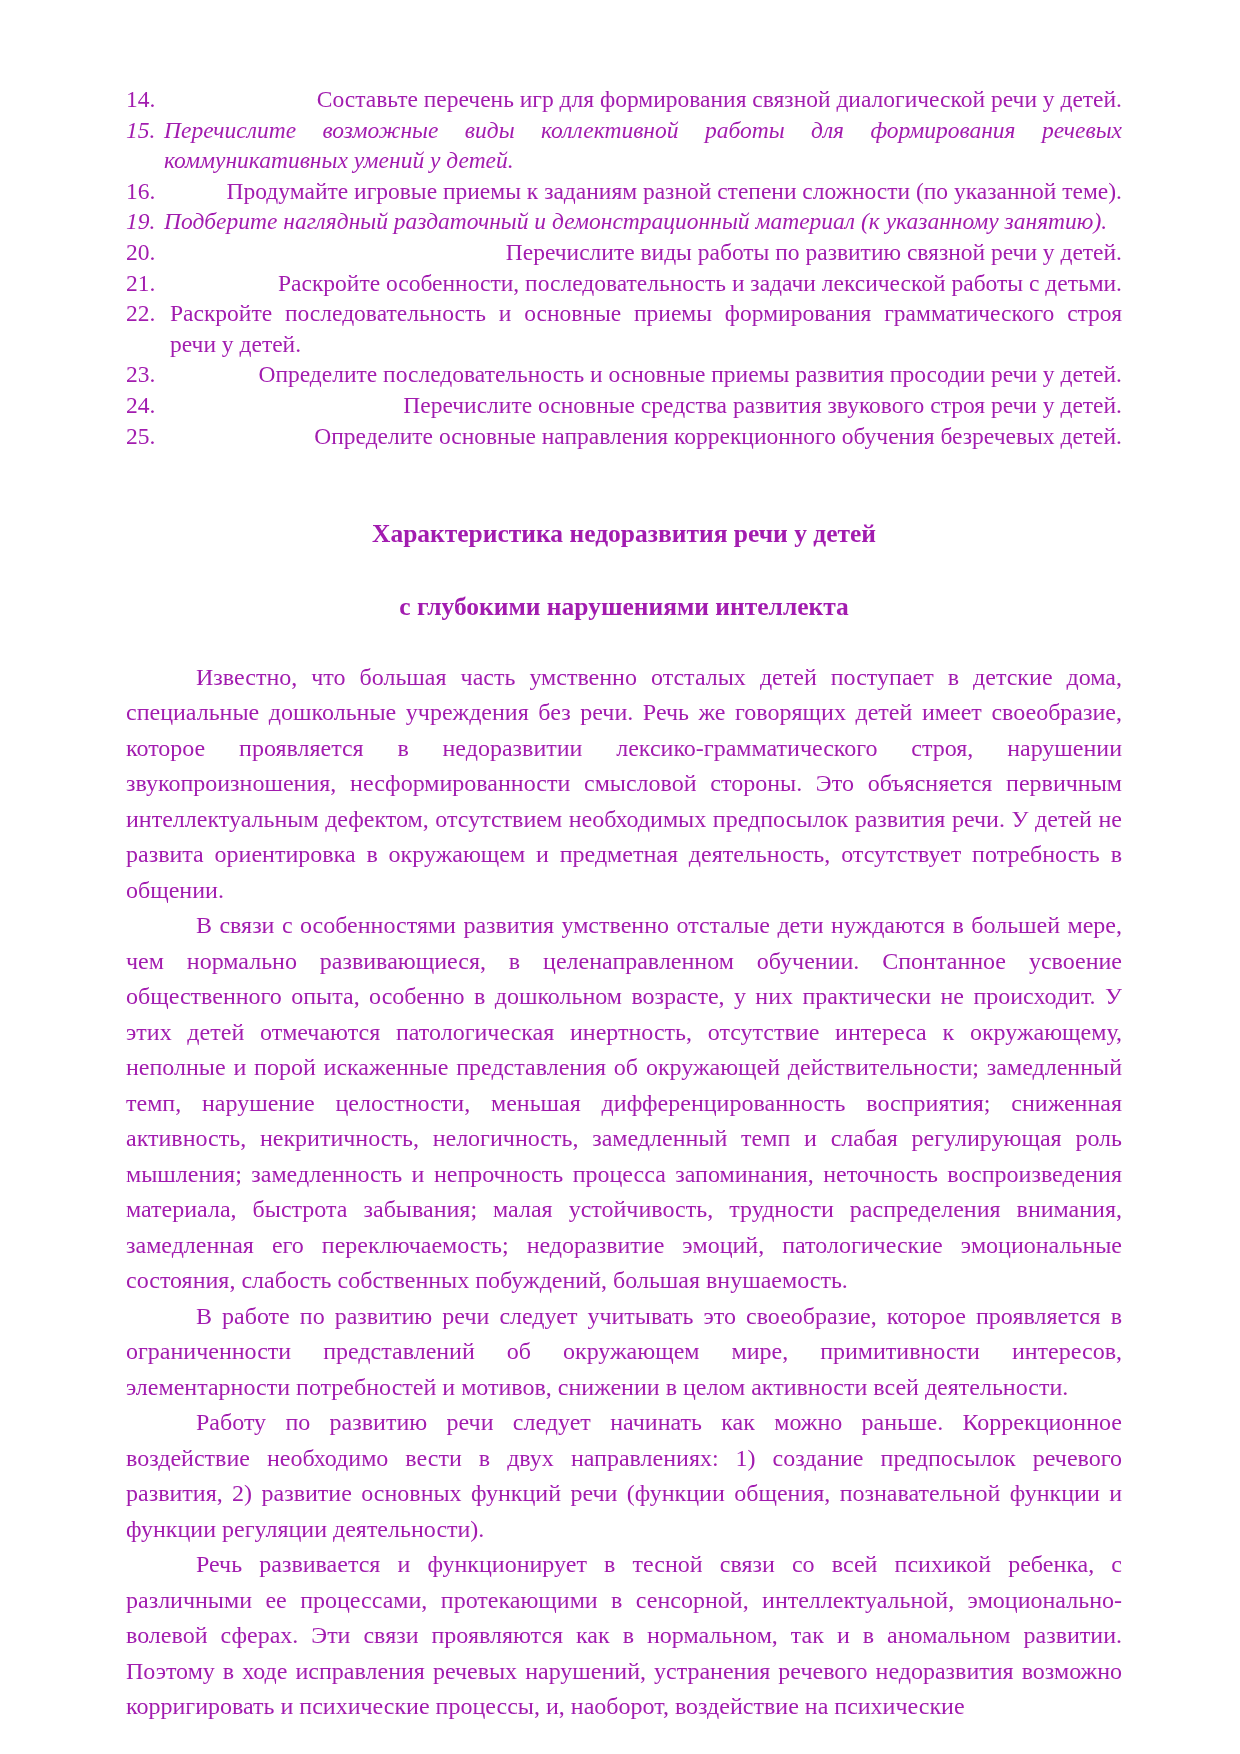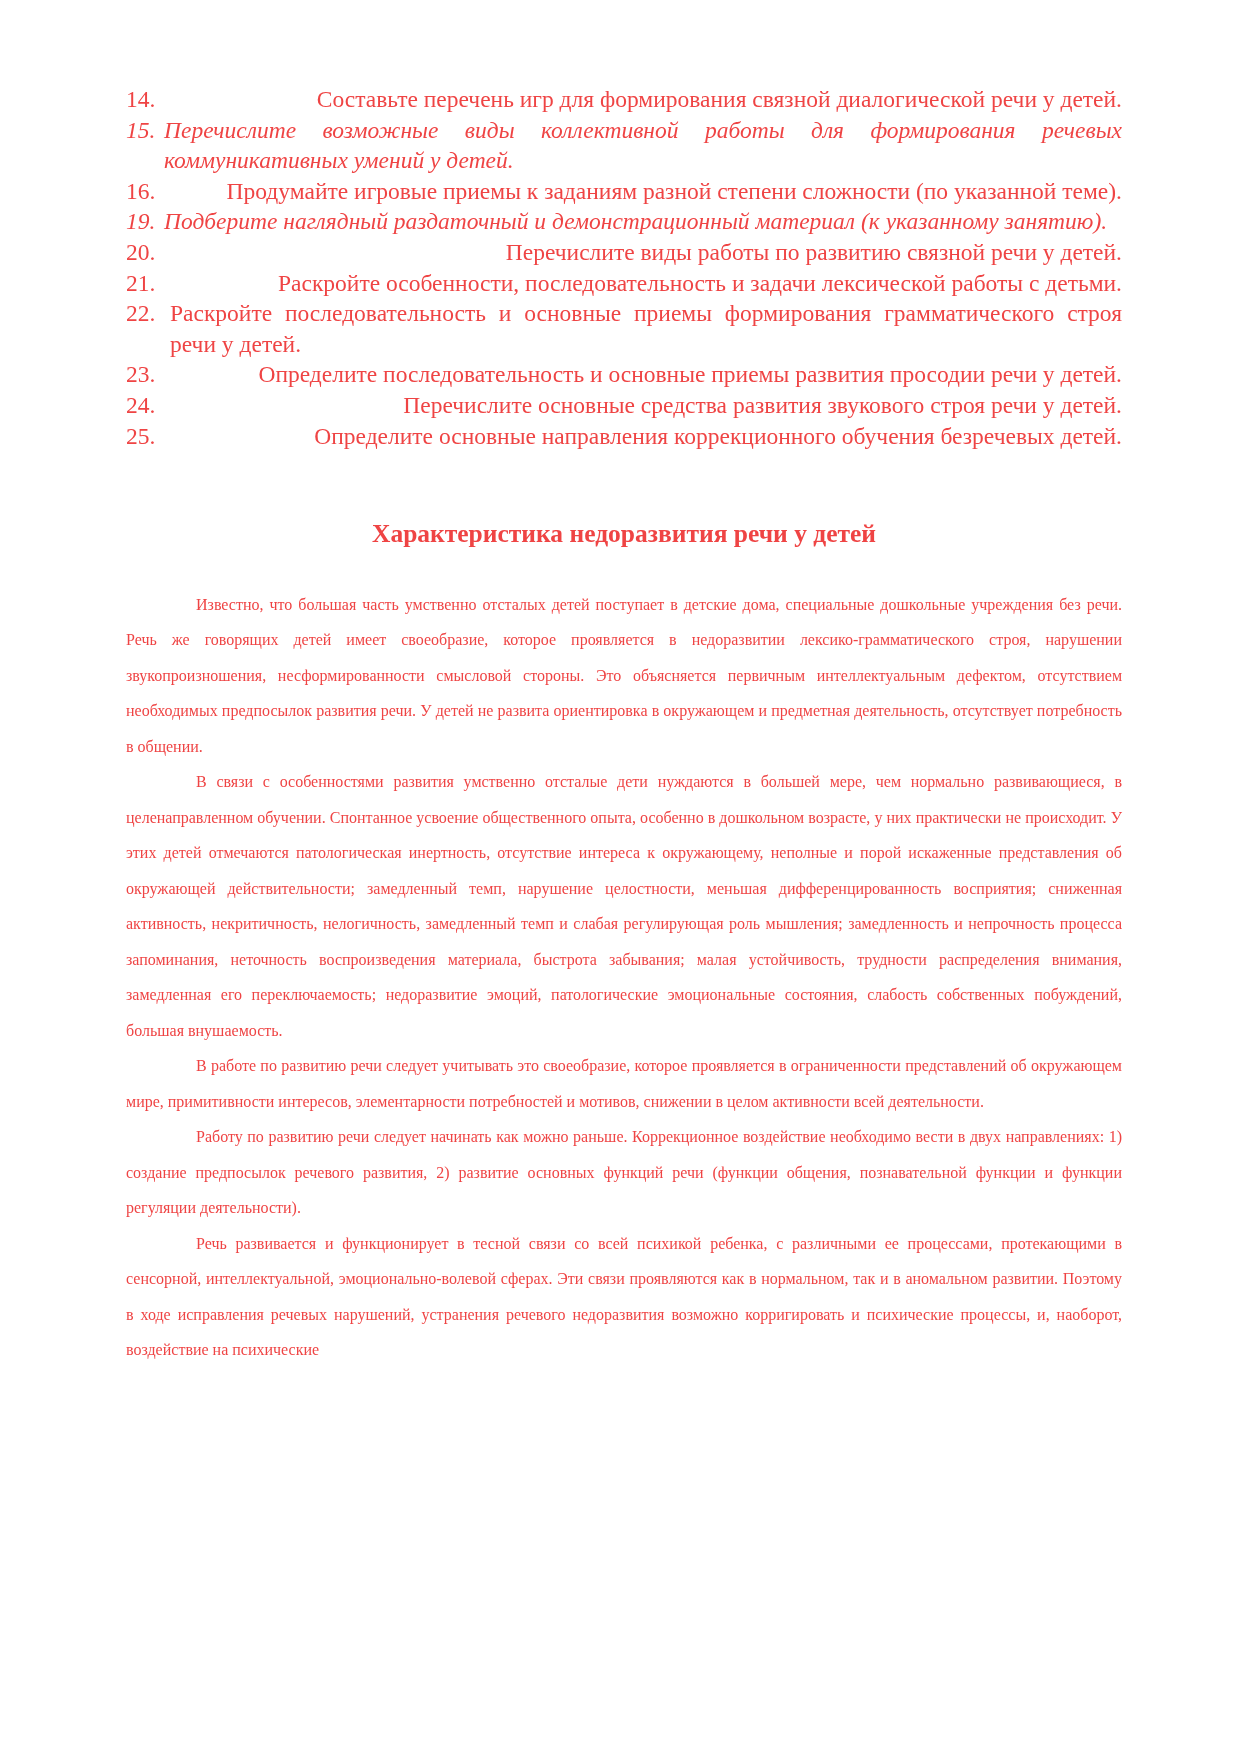--- a/index.html
+++ b/index.html
@@ -9,21 +9,21 @@
   }
   .page {
     position: relative;
     width: 1240px;
     height: 1754px;
     margin: 0 auto;
     background: #ffffff;
     box-sizing: border-box;
     padding: 84px 118px 0 126px;
     font-family: "Liberation Serif", "DejaVu Serif", serif;
-    color: #ef4444;
+    color: #a21caf;
   }
   .doc-body {
     width: 996px;
   }
 
   
   ol.question-list {
     list-style: none;
     margin: 0;
     padding: 0;
@@ -64,21 +64,21 @@
     line-height: 33px;
     margin: 66px 0 0 0;
   }
   .doc-title .line {
     display: block;
     margin-top: 40px;
   }
 
   
   p.para {
-    font-size: 16px;
+    font-size: 24px;
     line-height: 35.5px;
     text-align: justify;
     text-justify: inter-word;
     margin: 0;
     text-indent: 70px;
     hyphens: none;
   }
   p.para.first {
     margin-top: 37px;
   }
@@ -127,20 +127,21 @@
         <span class="txt">Перечислите основные средства развития звукового строя речи у детей.</span>
       </li>
       <li class="single">
         <span class="num">25.</span>
         <span class="txt">Определите основные направления коррекционного обучения безречевых детей.</span>
       </li>
     </ol>
 
     <h1 class="doc-title">
       <span class="line">Характеристика недоразвития речи у детей</span>
+      <span class="line">с глубокими нарушениями интеллекта</span>
     </h1>
 
     <p class="para first">Известно, что большая часть умственно отсталых детей поступает в детские дома, специальные дошкольные учреждения без речи. Речь же говорящих детей имеет своеобразие, которое проявляется в недоразвитии лексико-грамматического строя, нарушении звукопроизношения, несформированности смысловой стороны. Это объясняется первичным интеллектуальным дефектом, отсутствием необходимых предпосылок развития речи. У детей не развита ориентировка в окружающем и предметная деятельность, отсутствует потребность в общении.</p>
     <p class="para">В связи с особенностями развития умственно отсталые дети нуждаются в большей мере, чем нормально развивающиеся, в целенаправленном обучении. Спонтанное усвоение общественного опыта, особенно в дошкольном возрасте, у них практически не происходит. У этих детей  отмечаются патологическая инертность, отсутствие интереса к окружающему, неполные и порой искаженные представления об окружающей действительности; замедленный темп, нарушение целостности, меньшая дифференцированность восприятия; сниженная активность, некритичность, нелогичность, замедленный темп и слабая регулирующая роль мышления; замедленность и непрочность процесса запоминания, неточность воспроизведения материала, быстрота забывания; малая устойчивость, трудности распределения внимания, замедленная его переключаемость; недоразвитие эмоций, патологические эмоциональные состояния, слабость собственных побуждений, большая внушаемость.</p>
     <p class="para">В работе по развитию речи следует учитывать это своеобразие, которое проявляется в ограниченности представлений об окружающем мире, примитивности интересов, элементарности потребностей и мотивов, снижении в целом активности всей деятельности.</p>
     <p class="para">Работу по развитию речи следует начинать как можно раньше. Коррекционное воздействие необходимо вести в двух направлениях: 1) создание предпосылок речевого развития, 2) развитие основных функций речи (функции общения, познавательной функции и функции регуляции деятельности).</p>
     <p class="para">Речь развивается и функционирует в тесной связи со всей психикой ребенка, с различными ее процессами, протекающими в сенсорной, интеллектуальной, эмоционально-волевой сферах. Эти связи проявляются как в нормальном, так и в аномальном развитии. Поэтому в ходе исправления речевых нарушений, устранения речевого недоразвития возможно корригировать и психические процессы, и, наоборот, воздействие на психические</p>
 
   </div>
 </div>

